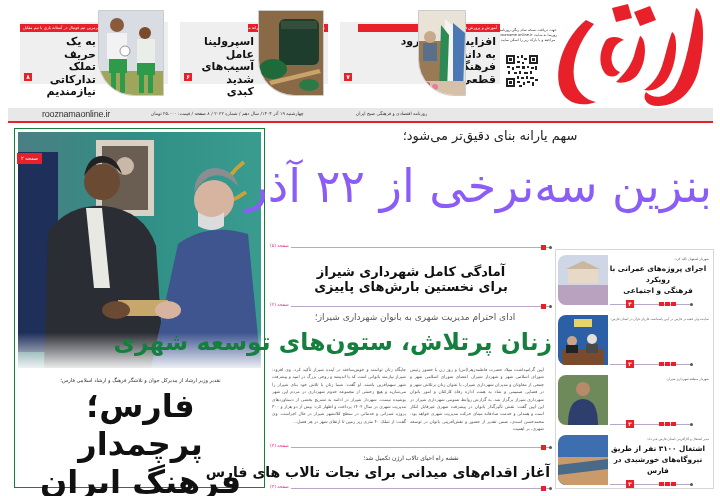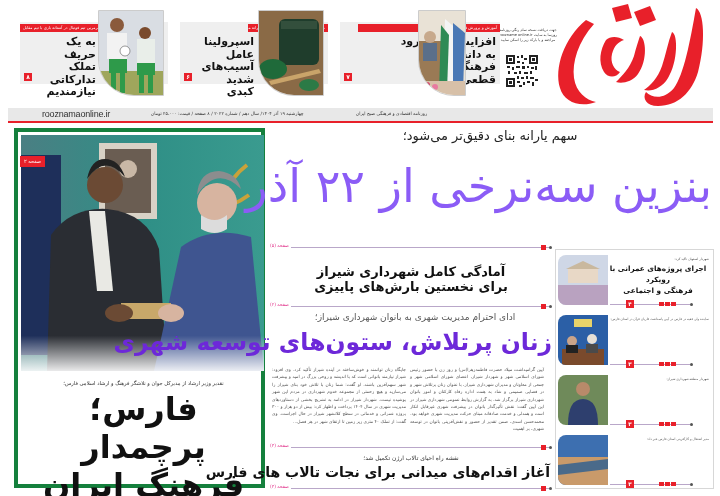--- a/index.html
+++ b/index.html
@@ -26,21 +26,21 @@
 
   
   .strip { position: absolute; left: 8px; top: 108px; width: 705px; height: 15px; background: #e8e8e8;
       border-bottom: 2px solid #e8202a; }
   .strip .site { position: absolute; left: 34px; top: 0; font-family: "Liberation Sans Narrow","Liberation Sans", sans-serif;
       font-size: 9px; line-height: 12px; color: #333; letter-spacing: -0.2px; }
   .strip .issue { position: absolute; left: 143px; top: 0; direction: rtl; font-size: 4.5px; line-height: 12px; color: #333; white-space: nowrap; }
   .strip .tag { position: absolute; left: 348px; top: 0; direction: rtl; font-size: 4.5px; line-height: 12px; color: #333; white-space: nowrap; }
 
   
-  .leadbox { position: absolute; left: 14px; top: 128px; width: 251px; height: 360px; border: 4px solid #15803d; background: #fff; }
+  .leadbox { position: absolute; left: 14px; top: 128px; width: 251px; height: 360px; border: 1px solid #15803d; background: #fff; }
   .leadphoto { position: absolute; left: 3px; top: 3px; width: 243px; height: 236px; overflow: hidden; }
   .leadbox .pgtag { position: absolute; left: 2px; top: 24px; height: 11px; background: #e8202a; color: #fff;
       font-size: 5px; line-height: 11px; padding: 0 4px; direction: rtl; }
   .leadbox .kick { position: absolute; left: 4px; top: 248px; width: 243px; direction: rtl; text-align: center;
       font-size: 5.2px; color: #333; white-space: nowrap; }
   .leadbox .head { position: absolute; left: 4px; top: 258px; width: 243px; direction: rtl; text-align: center;
       font-weight: bold; font-size: 32px; line-height: 38px; color: #111; letter-spacing: -0.5px; }
 
   
   .supra { position: absolute; left: 270px; top: 128px; width: 440px; direction: rtl; text-align: center;
@@ -52,21 +52,21 @@
   .rule { position: absolute; left: 270px; height: 1px; background: #b9a7c9; }
   .rule .sq { position: absolute; right: 4px; top: -2px; width: 5px; height: 5px; background: #e8202a; }
   .rule .dot { position: absolute; right: -2px; top: -1px; width: 3px; height: 3px; border-radius: 50%; background: #555; }
   .rule .lbl { position: absolute; left: 0; top: -4px; font-size: 4.5px; color: #e0338a; direction: rtl; background: #fff; padding-right: 2px; }
 
   .story2 { position: absolute; left: 272px; top: 264px; width: 278px; direction: rtl; text-align: center;
       font-weight: bold; font-size: 13px; line-height: 15px; color: #111; }
   .supra3 { position: absolute; left: 276px; top: 312px; width: 278px; direction: rtl; text-align: center;
       font-size: 9px; color: #555; }
   .head3 { position: absolute; left: 270px; top: 326px; width: 282px; direction: rtl; text-align: center;
-      font-weight: bold; font-size: 23.5px; line-height: 32px; color: #6d28d9; letter-spacing: -0.6px; white-space: nowrap; }
+      font-weight: bold; font-size: 23.5px; line-height: 32px; color: #15803d; letter-spacing: -0.6px; white-space: nowrap; }
 
   .body3 { position: absolute; top: 366px; width: 134px; direction: rtl; text-align: justify;
       font-size: 4.4px; line-height: 7.4px; color: #555; }
   .supra4 { position: absolute; left: 272px; top: 454px; width: 278px; direction: rtl; text-align: center;
       font-size: 6px; color: #333; }
   .head4 { position: absolute; left: 272px; top: 462px; width: 278px; direction: rtl; text-align: center;
       font-weight: bold; font-size: 14px; line-height: 20px; color: #111; letter-spacing: -0.3px; white-space: nowrap; }
 
   
   .rightcol { position: absolute; left: 555px; top: 249px; width: 159px; height: 240px; border: 1px solid #d7d7d7; }
@@ -378,20 +378,24 @@
 
   <div class="ritem" style="top:182px;">
     <div class="thumb">
       <svg width="50" height="50" viewBox="0 0 50 50">
           <rect width="50" height="50" fill="#3d6fb0"></rect>
           <rect y="22" width="50" height="28" fill="#c99a6a"></rect>
           <path d="M0 30 L50 24 L50 34 L0 40 Z" fill="#4a6a8a"></path>
         </svg>
     </div>
     <div class="k">مدیر اشتغال و کارآفرینی استان فارس خبر داد:</div>
+    <div class="t">
+      <div>اشتغال ۳۱۰۰ نفر از طریق</div>
+      <div>نیروگاه‌های خورشیدی در فارس</div>
+    </div>
     <div class="line"></div>
     <div class="pgb">۳</div>
     <div class="dots">
         <span></span>
         <span></span>
         <span></span>
       </div>
     <div class="end"></div>
   </div>
 </div>

